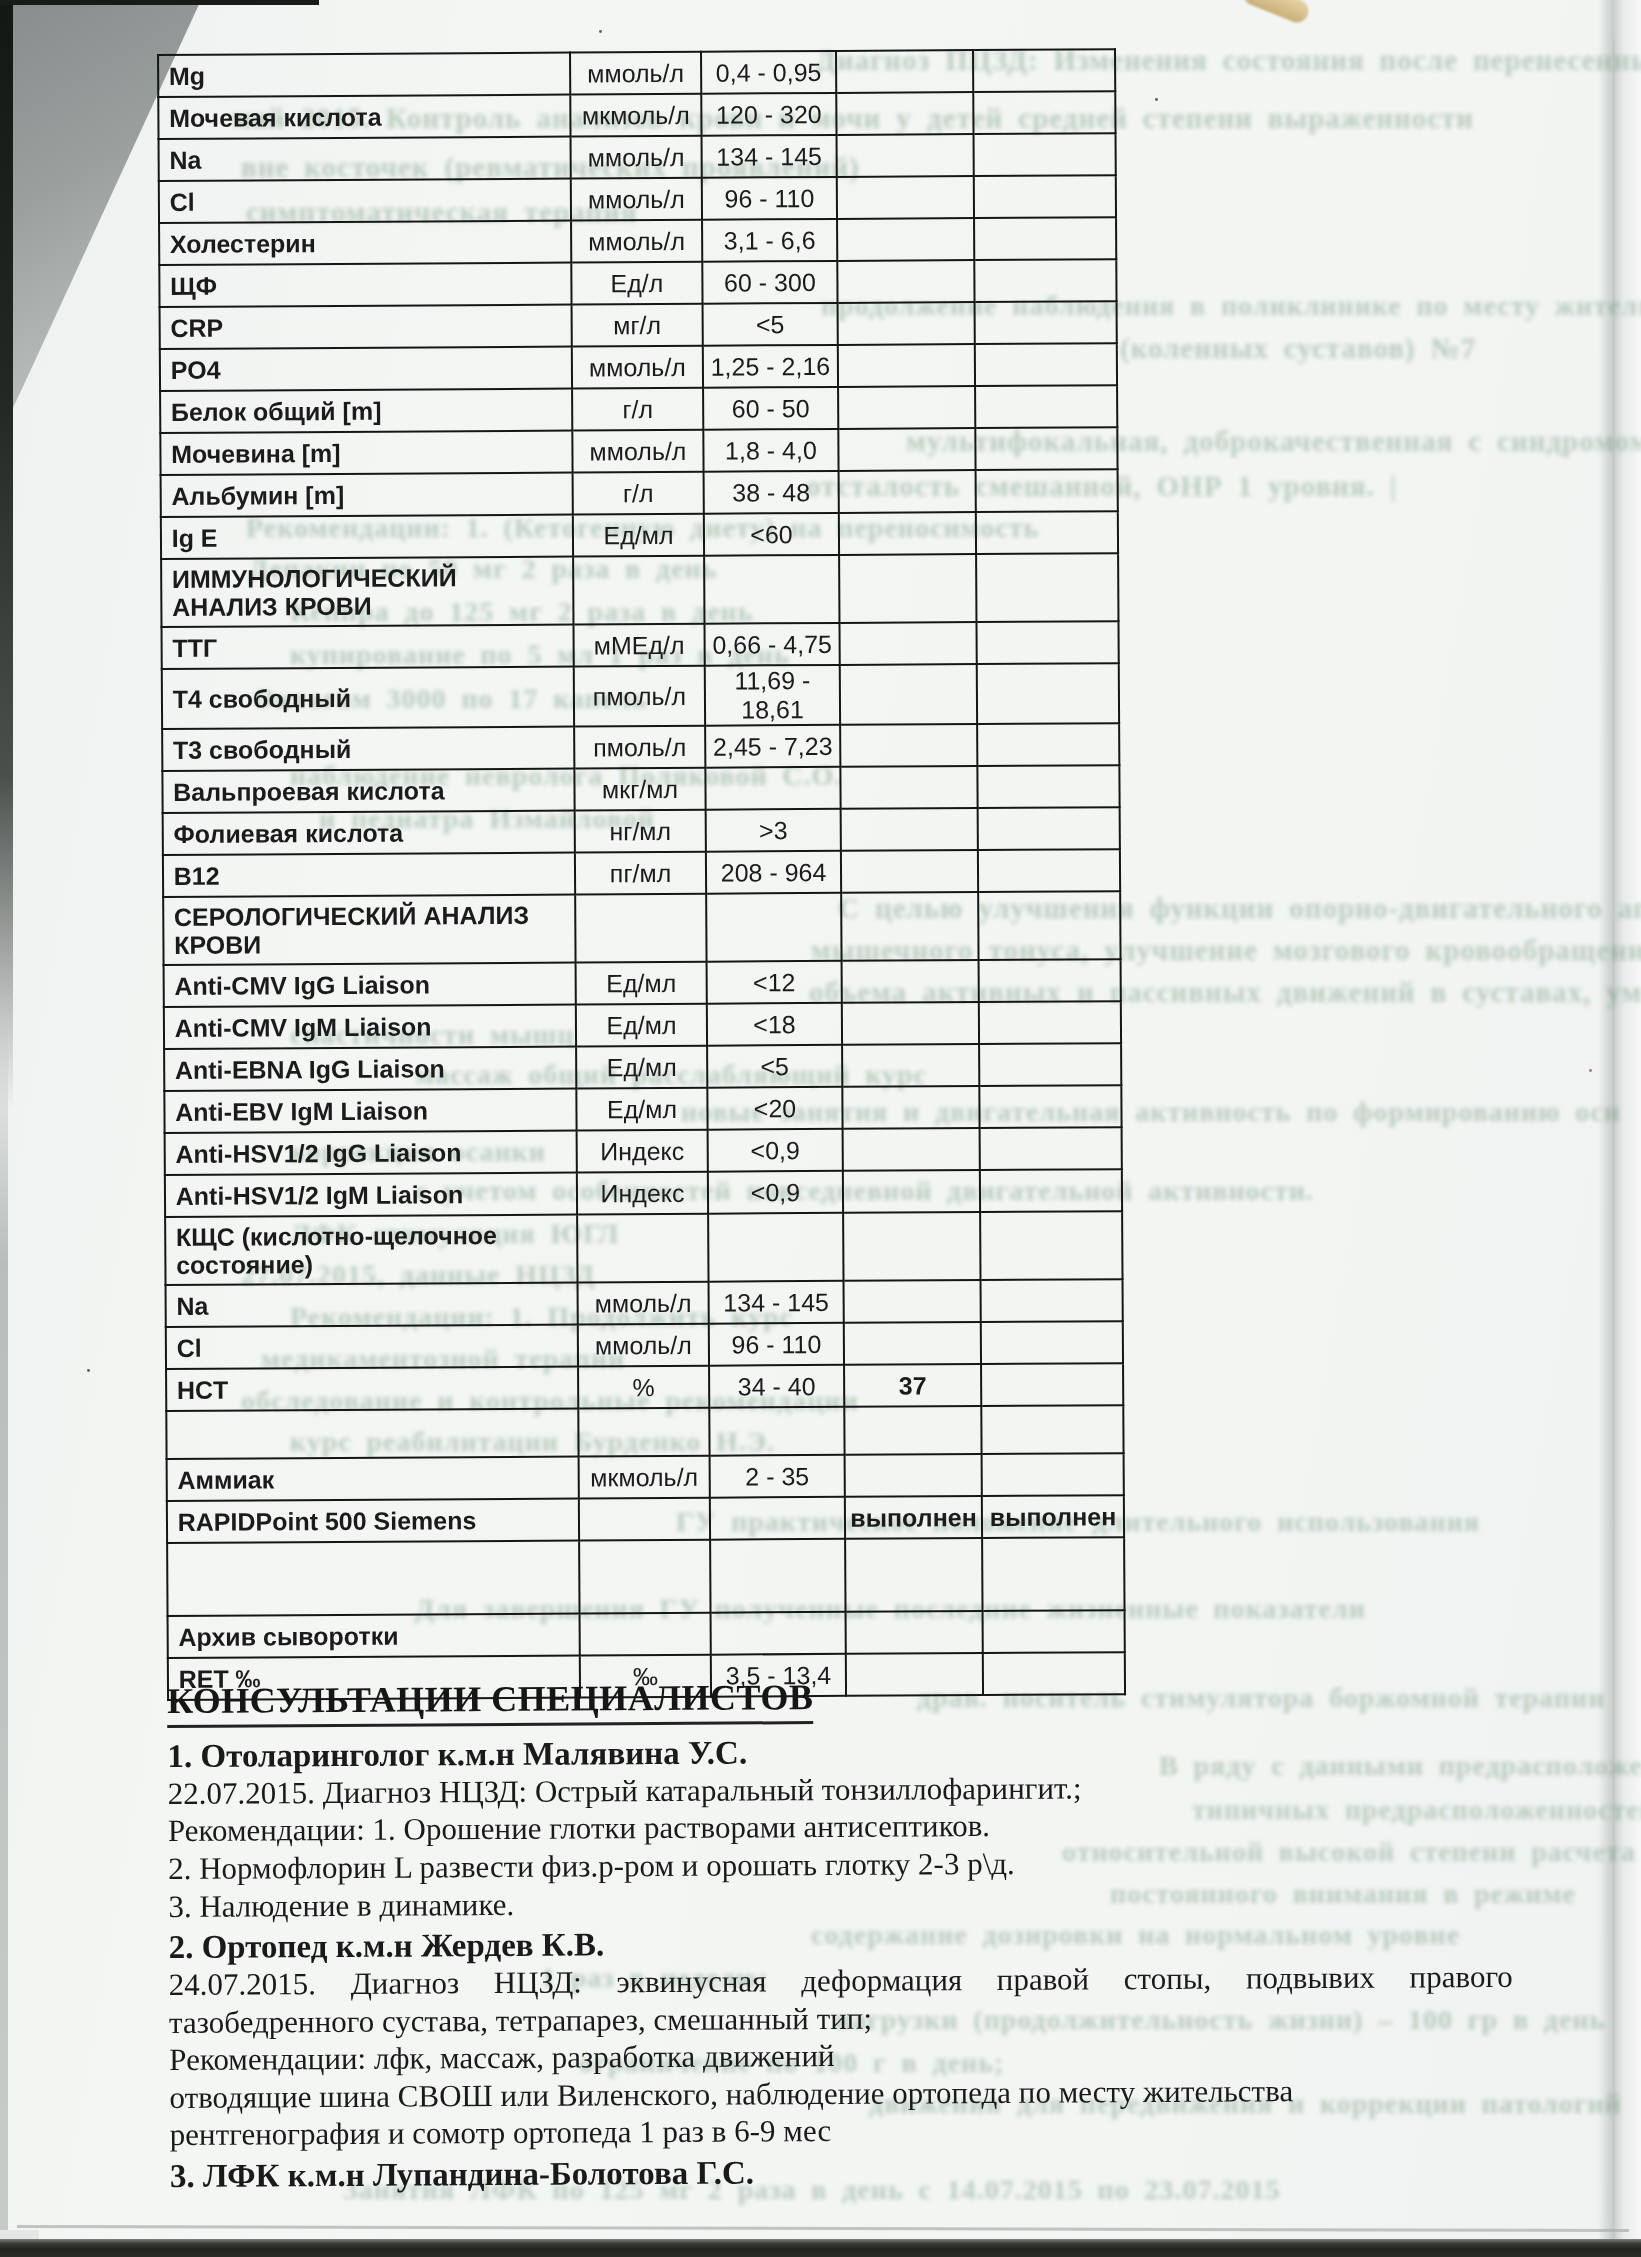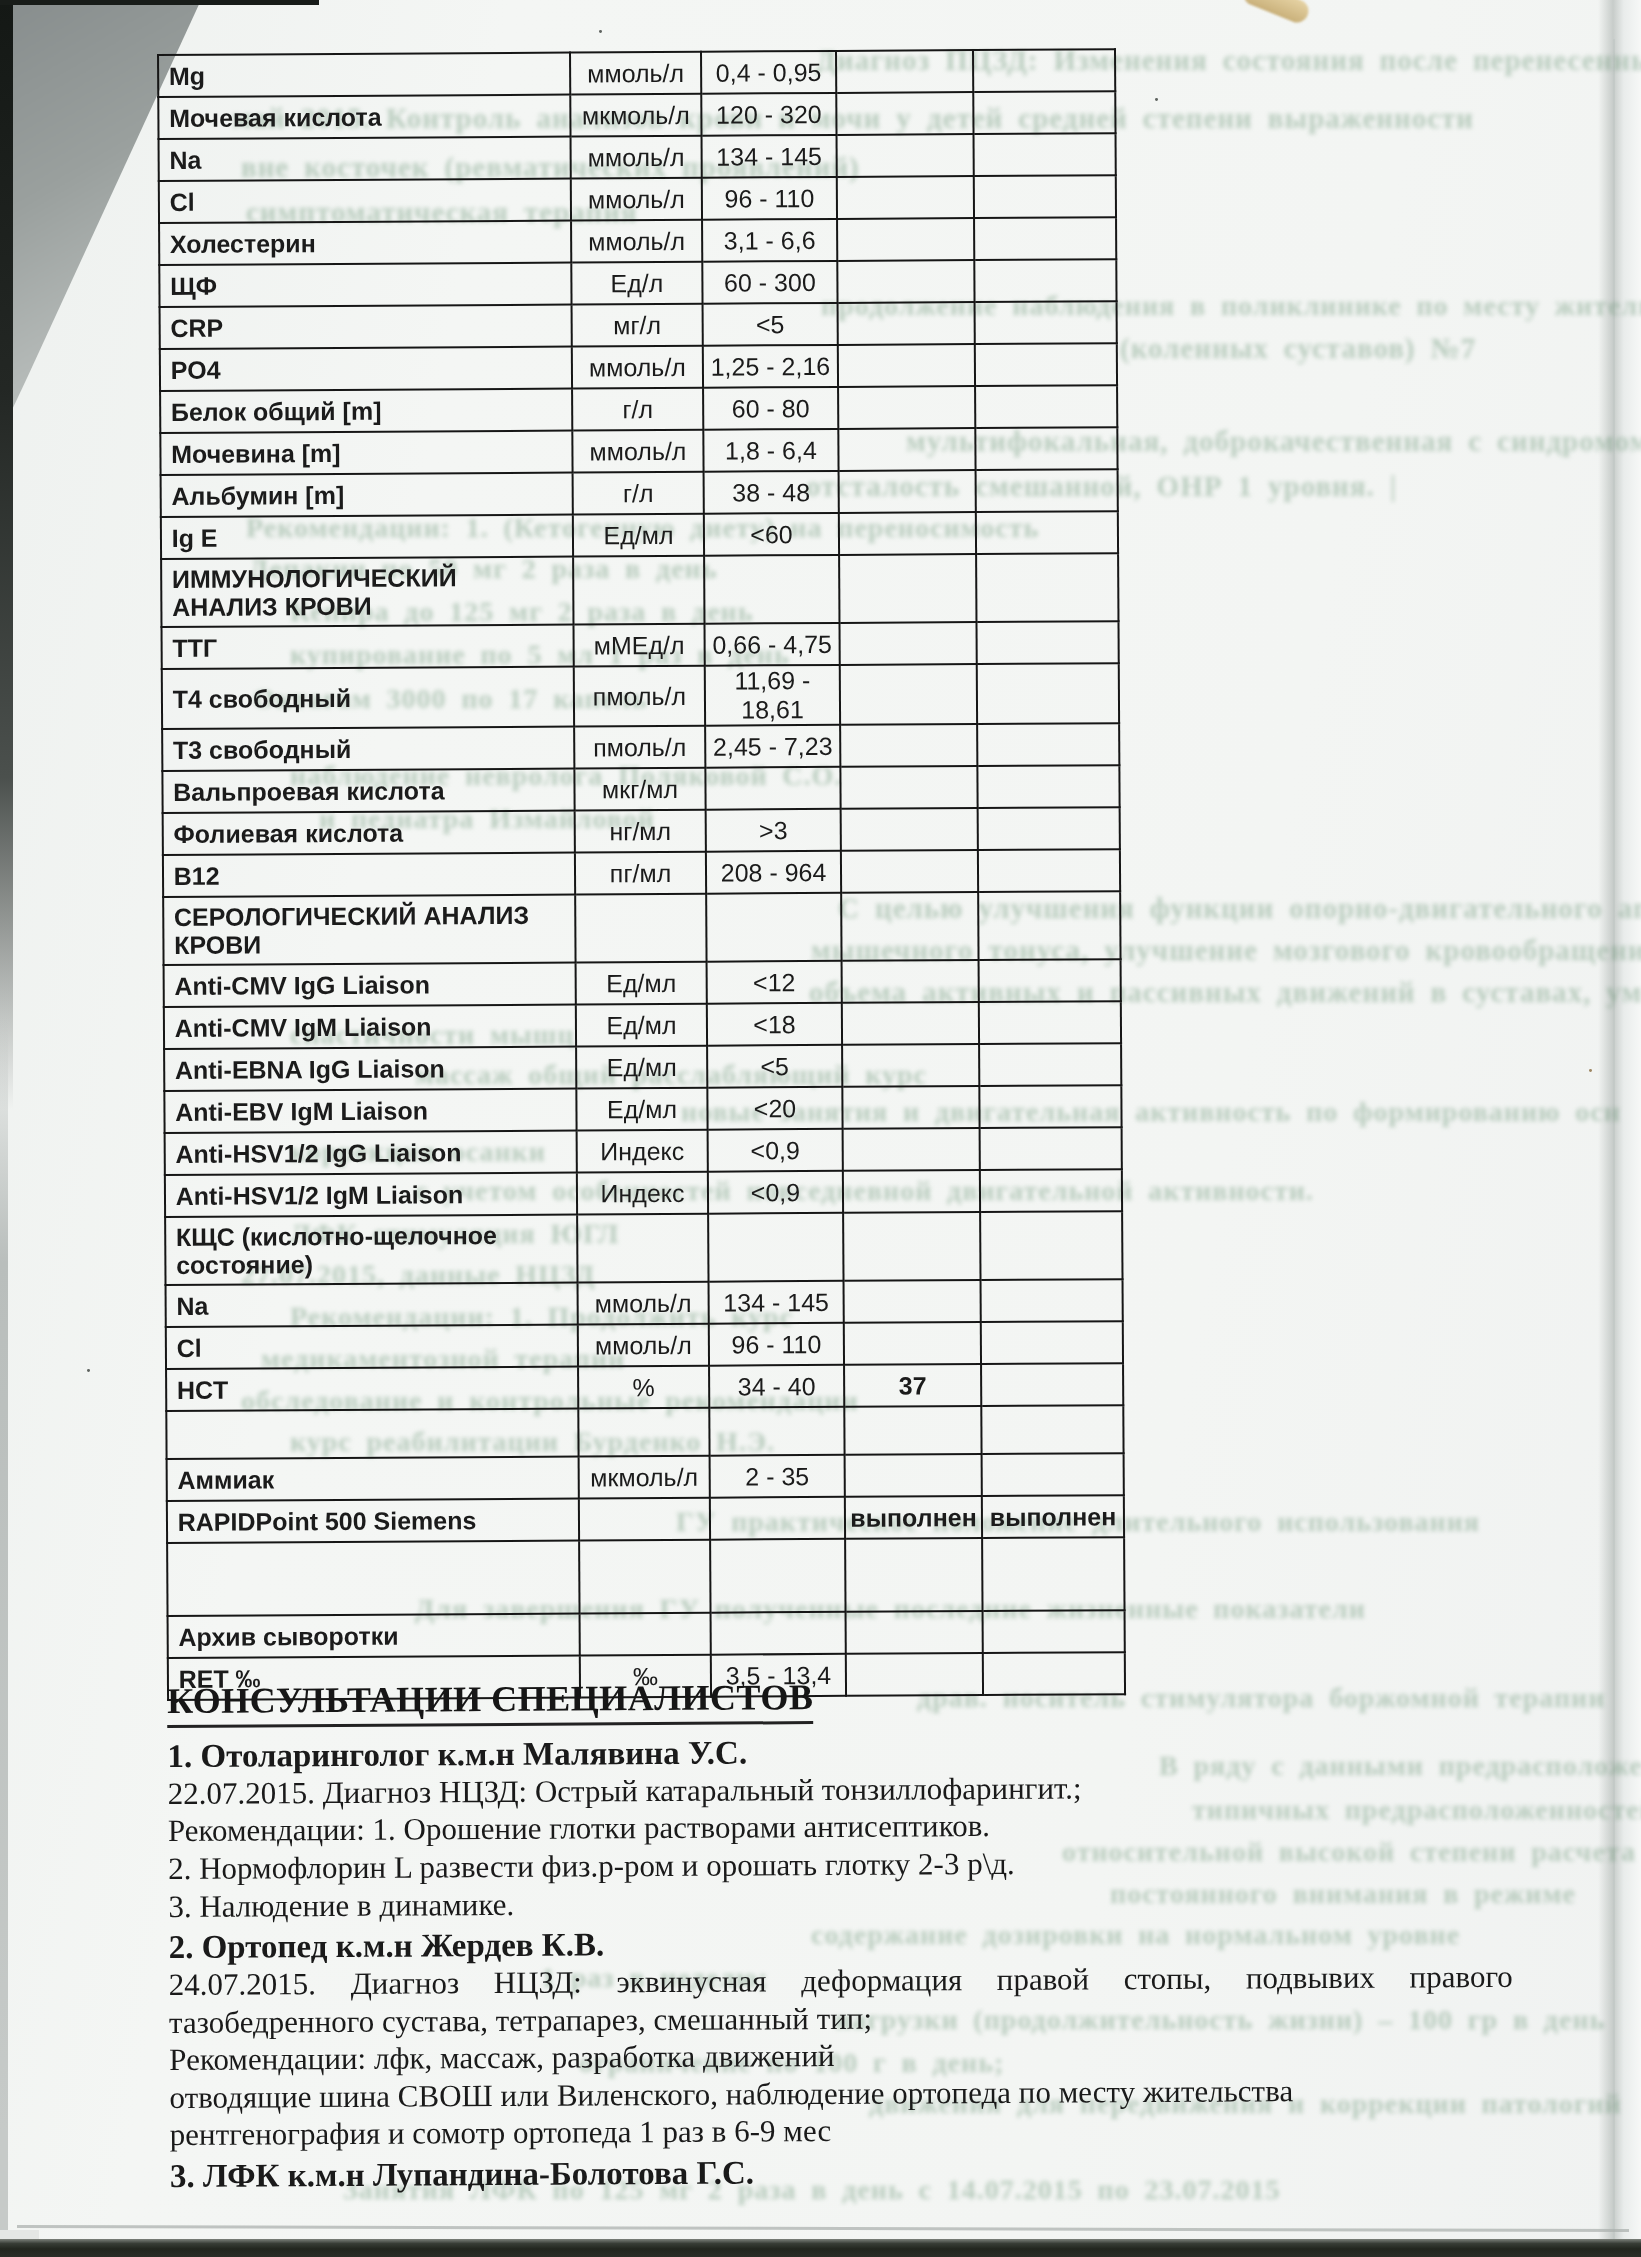--- a/index.html
+++ b/index.html
@@ -162,28 +162,28 @@
           <tr class="data">
             <td class="name">PO4</td>
             <td class="u">ммоль/л</td>
             <td class="r">1,25 - 2,16</td>
             <td class="c4"></td>
             <td class="c5"></td>
           </tr>
           <tr class="data">
             <td class="name">Белок общий [m]</td>
             <td class="u">г/л</td>
-            <td class="r">60 - 80</td>
+            <td class="r">60 - 50</td>
             <td class="c4"></td>
             <td class="c5"></td>
           </tr>
           <tr class="data">
             <td class="name">Мочевина [m]</td>
             <td class="u">ммоль/л</td>
-            <td class="r">1,8 - 6,4</td>
+            <td class="r">1,8 - 4,0</td>
             <td class="c4"></td>
             <td class="c5"></td>
           </tr>
           <tr class="data">
             <td class="name">Альбумин [m]</td>
             <td class="u">г/л</td>
             <td class="r">38 - 48</td>
             <td class="c4"></td>
             <td class="c5"></td>
           </tr>

